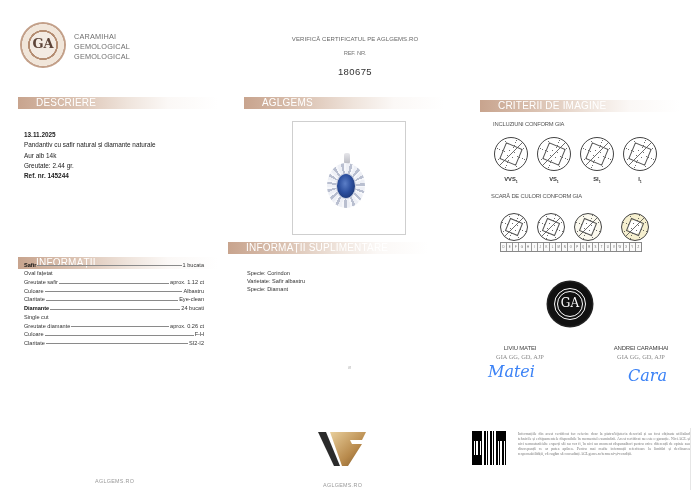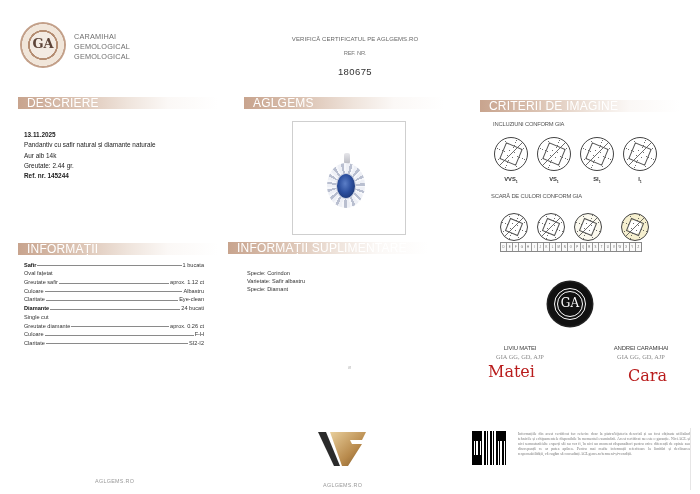--- a/index.html
+++ b/index.html
@@ -14,21 +14,21 @@
     background: radial-gradient(circle, #f3ebe3 0 44%, #b48d72 45% 50%, #f1e6da 51% 70%, #a9826a 71% 100%);
     box-shadow: 0 0 0 2px #c3a089; }
   .logo-seal .glyph { position: absolute; left: 0; right: 0; top: 12px; text-align: center; font-size: 13px; font-family: "DejaVu Serif", serif; color: #5d4438; font-weight: bold; }
   .logo-text { left: 74px; top: 32px; font-size: 7.3px; line-height: 10px; color: #6f6f6f; letter-spacing: 0.2px; }
   .verify { left: 280px; top: 36px; width: 150px; text-align: center; font-size: 6px; color: #666; letter-spacing: 0.1px; }
   .refnr-label { left: 280px; top: 50px; width: 150px; text-align: center; font-size: 5.8px; color: #777; }
   .refnr { left: 280px; top: 66px; width: 150px; text-align: center; font-size: 9.5px; color: #333; letter-spacing: 0.4px; }
 
   
   .bar { height: 12px; background: linear-gradient(90deg, #c8a48e 0%, #dcc4b4 30%, #efe4dc 55%, #fbf8f6 75%, rgba(255,255,255,0) 100%);
-    color: #fff; font-size: 12px; line-height: 12px; padding-left: 9px; letter-spacing: 0.2px; }
+    color: #fff; font-size: 10px; line-height: 12px; padding-left: 18px; letter-spacing: 0.2px; }
 
   
   .desc { left: 24px; top: 130px; font-size: 6.4px; line-height: 10.3px; color: #222; }
   .desc .b { font-weight: bold; }
 
   
   .info { left: 24px; top: 259px; width: 180px; font-size: 5.6px; color: #333; }
   .row { display: flex; align-items: flex-end; height: 8.7px; }
   .row .k { white-space: nowrap; }
   .row .k.b { font-weight: bold; color: #111; }
@@ -64,21 +64,21 @@
   .scale span:last-child { border-right: none; }
 
   .seal2 { left: 548px; top: 282px; width: 44px; height: 44px; border-radius: 50%; background: #111;
     box-shadow: 0 0 0 1.5px #222; }
   .seal2 .ring { position: absolute; inset: 6px; border-radius: 50%; border: 1.4px solid #fff; }
   .seal2 .ring2 { position: absolute; inset: 9px; border-radius: 50%; border: 1px solid #fff; }
   .seal2 .glyph { position: absolute; left: 0; right: 0; top: 14px; text-align: center; color: #fff; font-family: "DejaVu Serif", serif; font-size: 12px; }
 
   .sig-name { font-size: 6px; color: #444; text-align: center; width: 90px; }
   .sig-title { font-family: "Liberation Serif", serif; font-size: 6.4px; color: #8a8a8a; text-align: center; width: 90px; }
-  .sig-scribble { font-family: "DejaVu Serif", serif; font-size: 16px; color: #b91c1c; }
+  .sig-scribble { font-family: "DejaVu Serif", serif; font-style: italic; font-size: 16px; color: #3b82f6; }
 
   
   .qr { left: 472px; top: 431px; width: 34px; height: 34px;
     background:
       linear-gradient(#000,#000) 0 0/10px 10px no-repeat,
       linear-gradient(#000,#000) 24px 0/10px 10px no-repeat,
       linear-gradient(#000,#000) 0 24px/10px 10px no-repeat,
       repeating-linear-gradient(90deg, #000 0 2px, #fff 2px 3px, #000 3px 4px, #fff 4px 6px),
       repeating-linear-gradient(0deg, transparent 0 2px, rgba(255,255,255,.8) 2px 4px);
   }
@@ -101,21 +101,21 @@
   <div>GEMOLOGICAL</div>
   <div>GEMOLOGICAL</div>
 </div>
 <div class="abs verify cond">VERIFICĂ CERTIFICATUL PE AGLGEMS.RO</div>
 <div class="abs refnr-label cond">REF. NR.</div>
 <div class="abs refnr">180675</div>
 
 <div class="abs bar cond" style="left:18px;top:97px;width:200px;">DESCRIERE</div>
 <div class="abs bar cond" style="left:244px;top:97px;width:200px;">AGLGEMS</div>
 <div class="abs bar cond" style="left:480px;top:100px;width:200px;">CRITERII DE IMAGINE</div>
-<div class="abs bar cond" style="left:18px;top:243px;width:200px;">INFORMAȚII</div>
+<div class="abs bar cond" style="left:18px;top:257px;width:200px;">INFORMAȚII</div>
 <div class="abs bar cond" style="left:228px;top:242px;width:200px;">INFORMAȚII SUPLIMENTARE</div>
 
 <div class="abs desc">
   <div class="b">13.11.2025</div>
   <div>Pandantiv cu safir natural și diamante naturale</div>
   <div>Aur alb 14k</div>
   <div>Greutate: 2.44 gr.</div>
   <div class="b">Ref. nr. 145244</div>
 </div>
 

